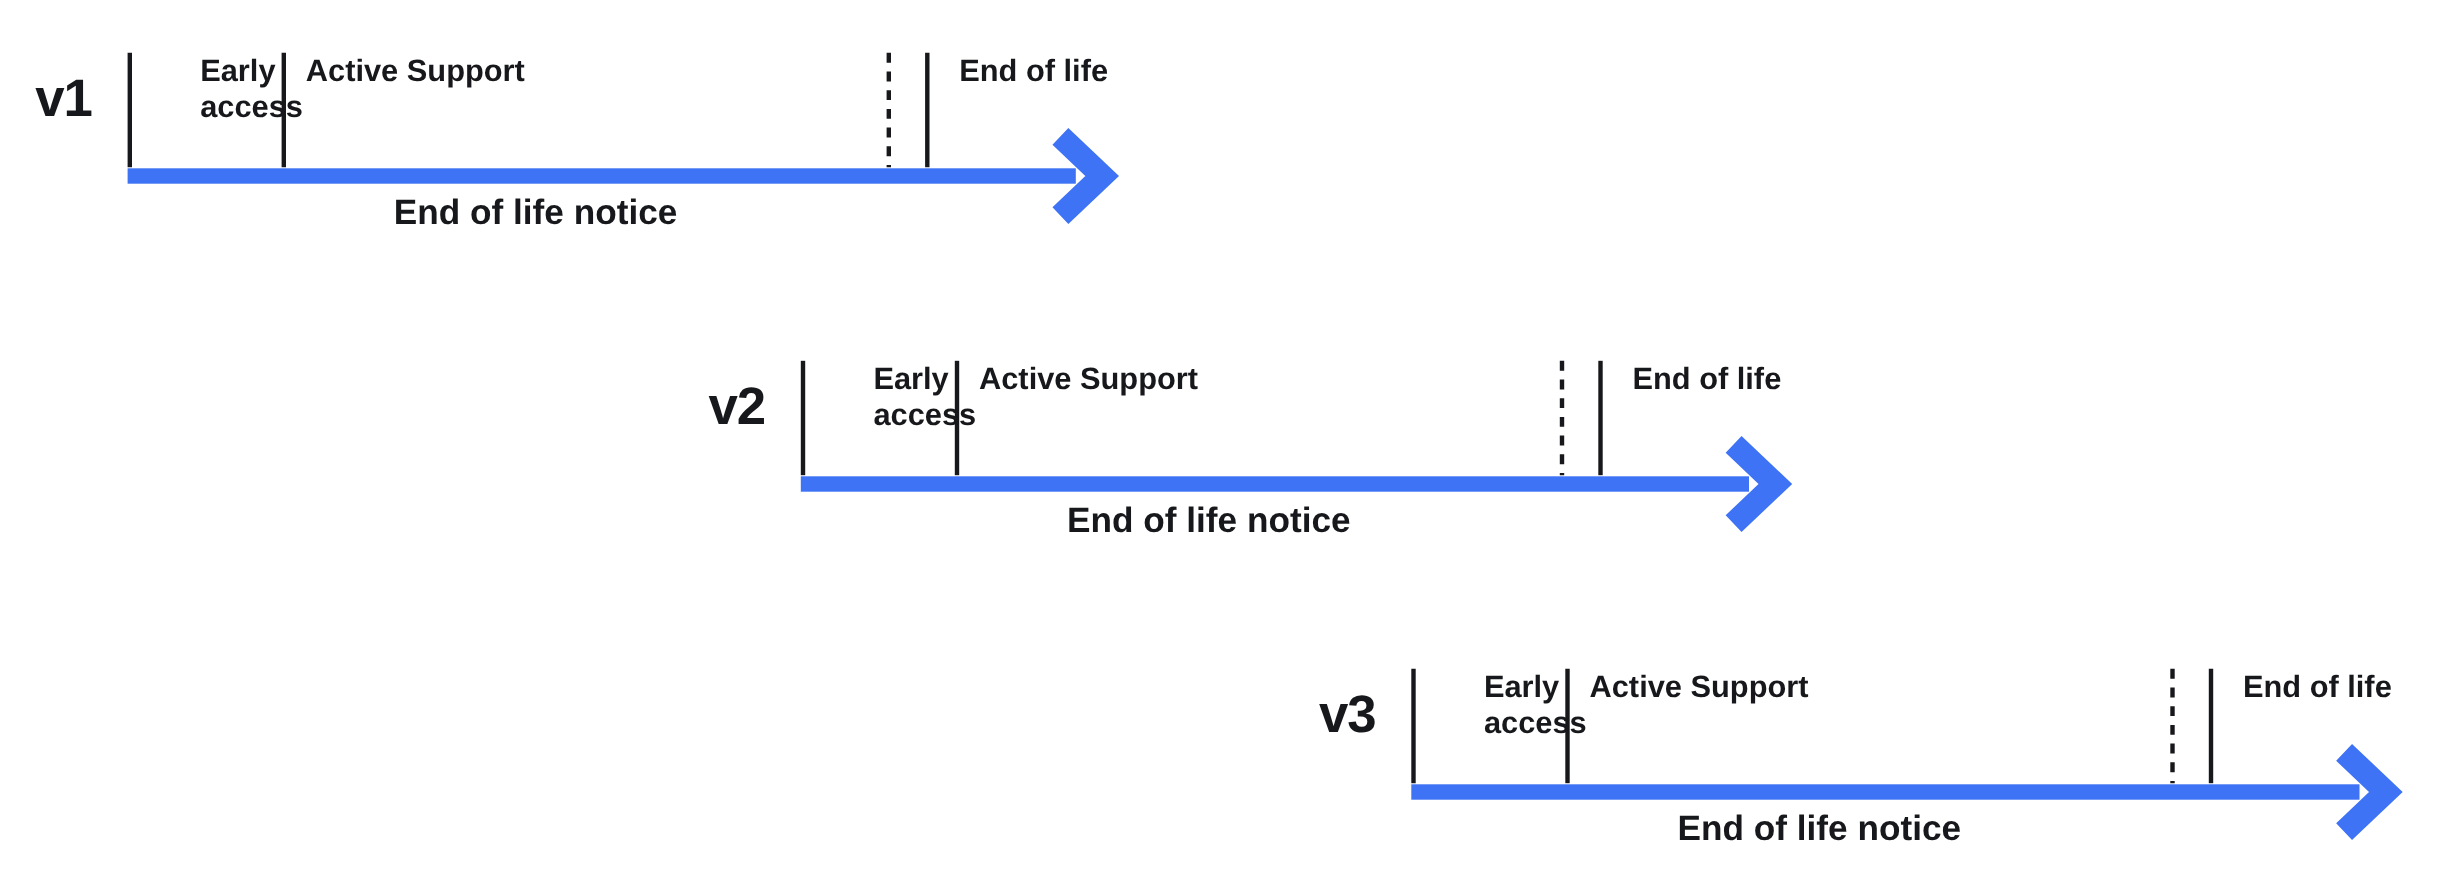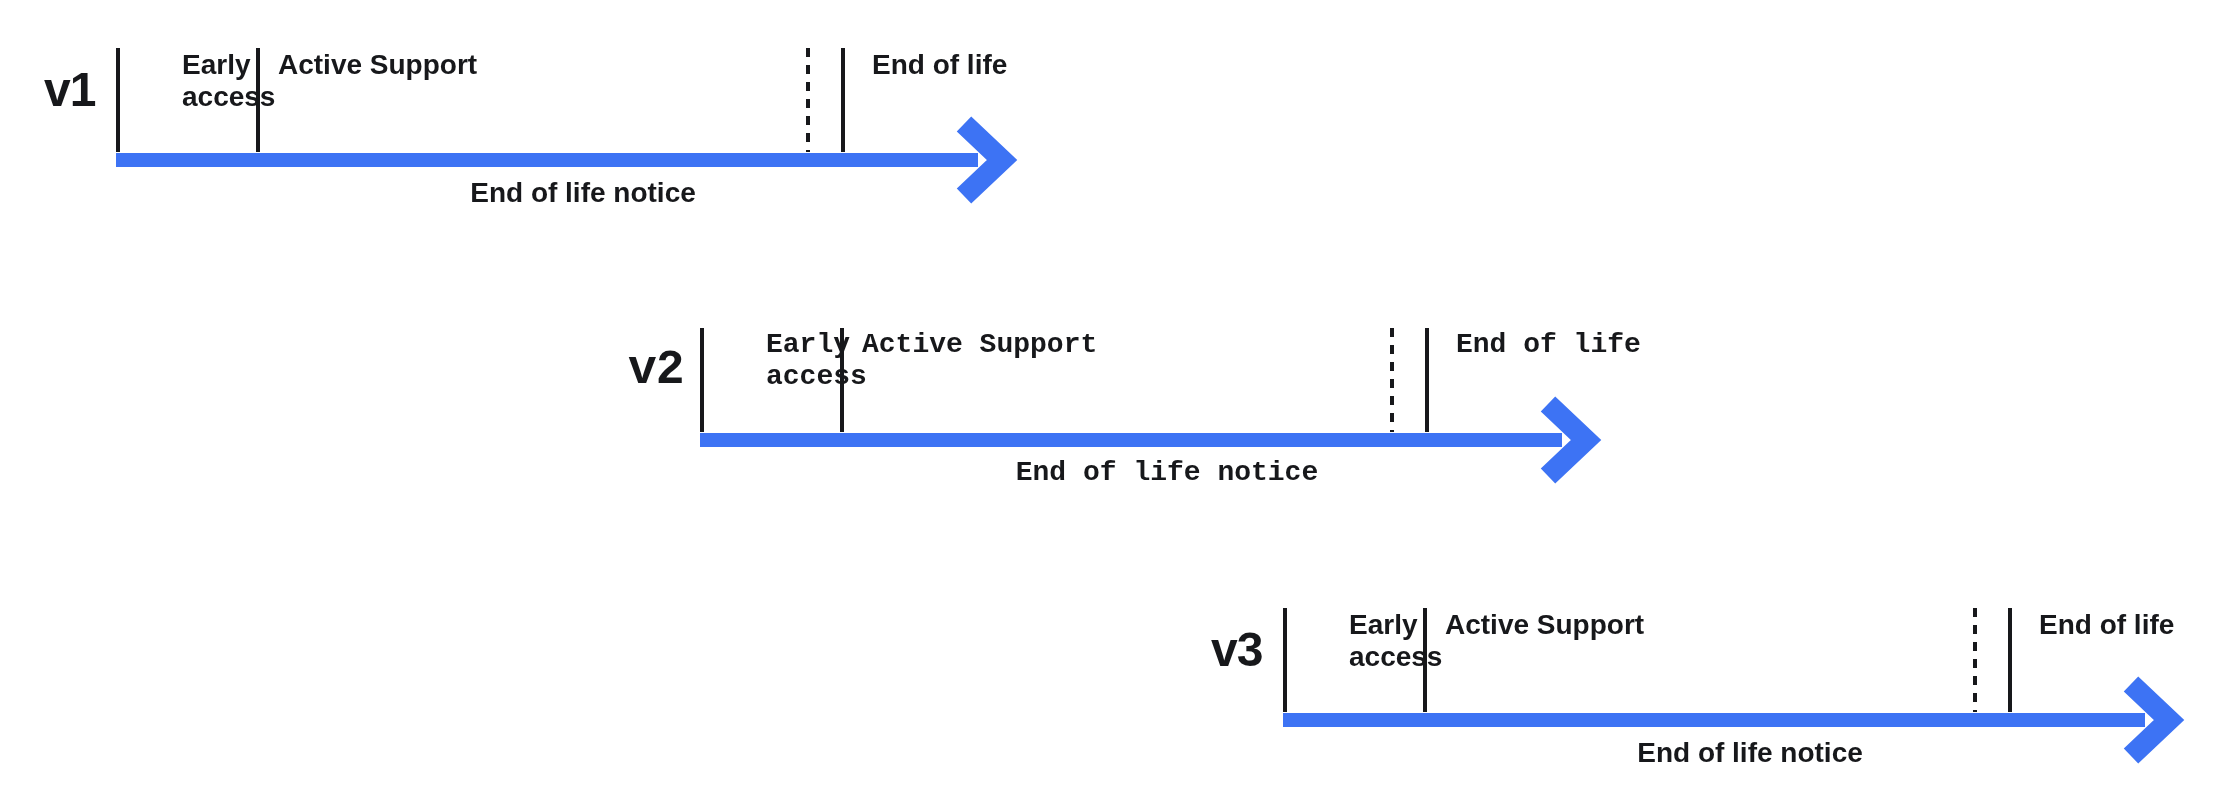--- a/index.html
+++ b/index.html
@@ -18,21 +18,21 @@
   .canvas {
     position: absolute;
     inset: 0;
   }
   .row {
     position: absolute;
     width: 1010px;
     height: 180px;
   }
   .row-v1 { left: 28px;  top: 40px;  }
-  .row-v2 { left: 612px; top: 320px; font-family: Liberation Mono, monospace; }
+  .row-v2 { left: 640px; top: 320px; }
   .row-v3 { left: 1195px; top: 600px; }
 
   .row svg.gfx {
     position: absolute;
     left: 0;
     top: 0;
     width: 1010px;
     height: 180px;
     display: block;
   }
@@ -40,21 +40,20 @@
   .version {
     position: absolute;
     left: 4px;
     top: 24px;
     width: 80px;
     font-size: 48px;
     font-weight: bold;
     line-height: 52px;
     letter-spacing: -1px;
     white-space: nowrap;
-    margin-left: 12px;
   }
   .seg {
     position: absolute;
     top: 9px;
     font-size: 28px;
     font-weight: bold;
     line-height: 32px;
   }
   .seg-early {
     left: 106px;
@@ -68,22 +67,22 @@
   .seg-eol {
     left: 834px;
     white-space: nowrap;
     margin-left: 10px;
   }
   .notice {
     position: absolute;
     left: 330px;
     top: 138px;
     width: 450px;
-    text-align: center;
-    font-size: 28px;
+    text-align: left;
+    font-size: 32px;
     font-weight: bold;
     line-height: 30px;
     white-space: nowrap;
   }
 </style>
 </head>
 <body>
 
 <div class="canvas">
 

